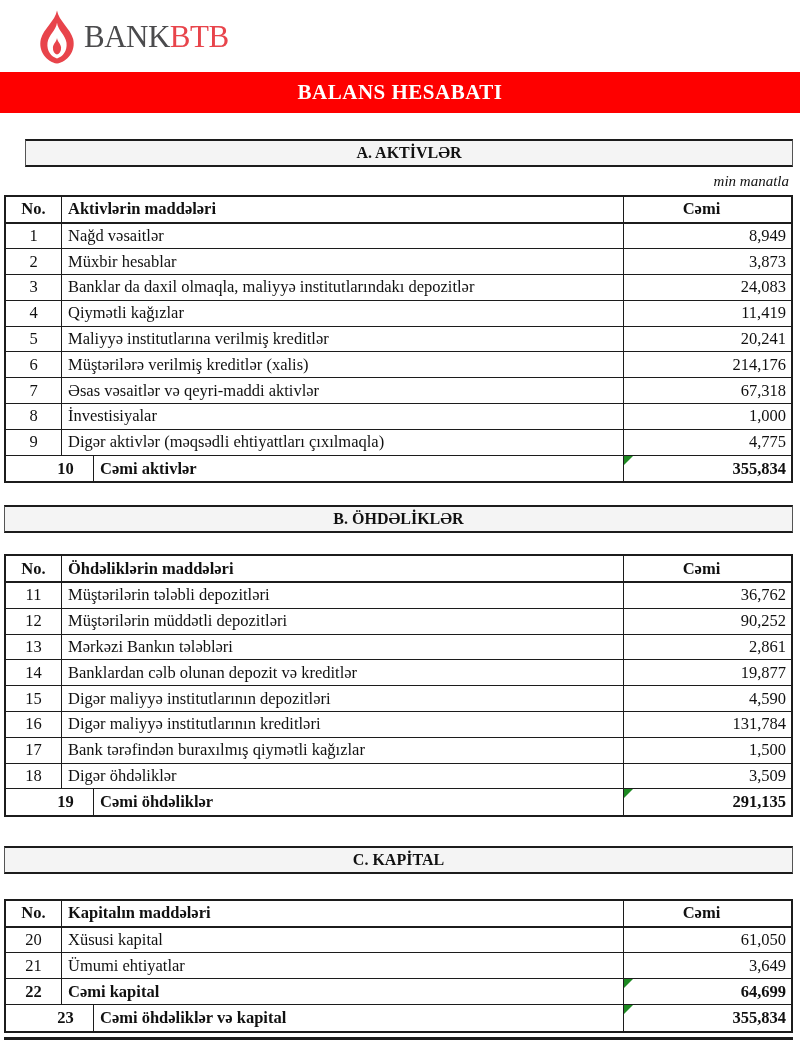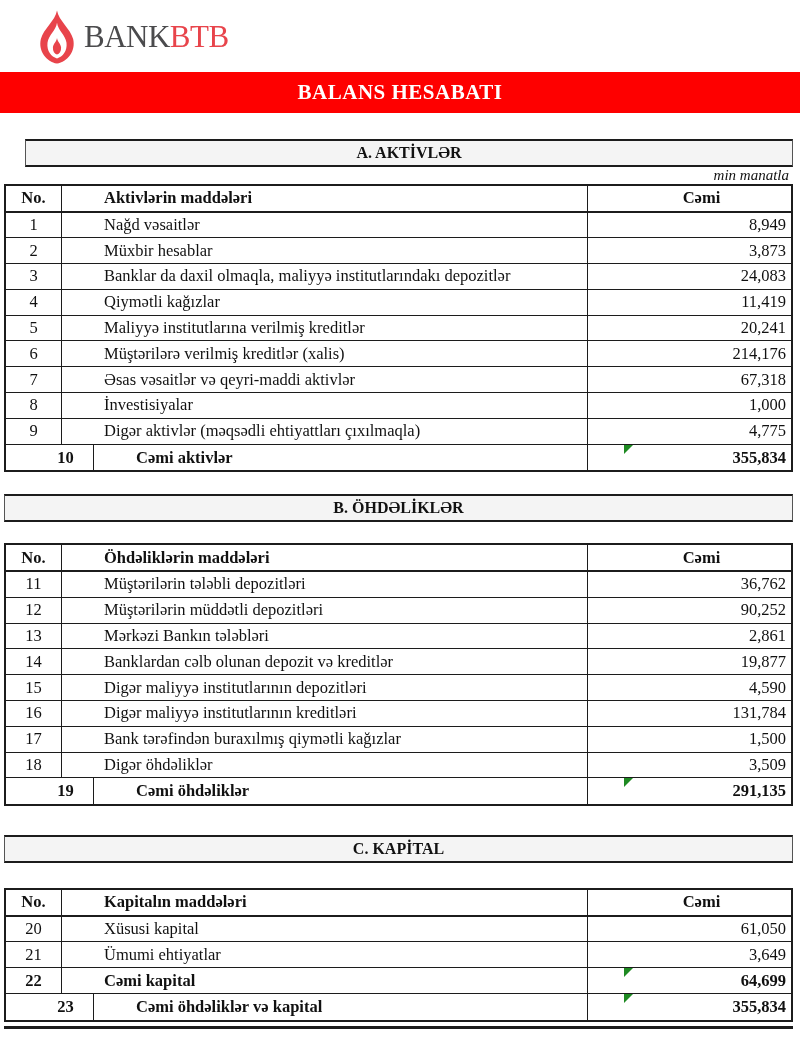--- a/index.html
+++ b/index.html
@@ -40,39 +40,38 @@
     border-bottom:2px solid #1c1c1c;
     border-left:1px solid #555;
     border-right:1px solid #555;
     display:flex;align-items:center;justify-content:center;
     font-weight:bold;font-size:16px;
   }
   .bar-a{margin-top:26px;margin-left:21px;}
   .bar-b{margin-top:22px;}
   .bar-c{margin-top:29px;}
   .note{
-    height:17px;
+    height:28px;
     display:flex;align-items:center;justify-content:flex-end;
     font-style:italic;font-size:15px;
     padding-right:4px;
   }
   
   .table{
     border:2px solid #1c1c1c;
     background:#fff;
   }
   .table-b{margin-top:21px;}
   .table-c{margin-top:25px;}
   .trow{
     display:flex;align-items:center;
     box-sizing:border-box;
     height:25.8px;
     font-size:16.5px;
     border-bottom:1.5px solid #1c1c1c;
-    gap:36px;
   }
   .trow:last-child{border-bottom:none;padding-left:32px;}
   .trow.header{height:26.5px;font-weight:bold;border-bottom:2px solid #1c1c1c;}
   .trow.total{font-weight:bold;}
   .c-no{
     width:55px;flex:0 0 55px;
     text-align:center;
     border-right:1.5px solid #1c1c1c;
     align-self:stretch;display:flex;align-items:center;justify-content:center;
   }

